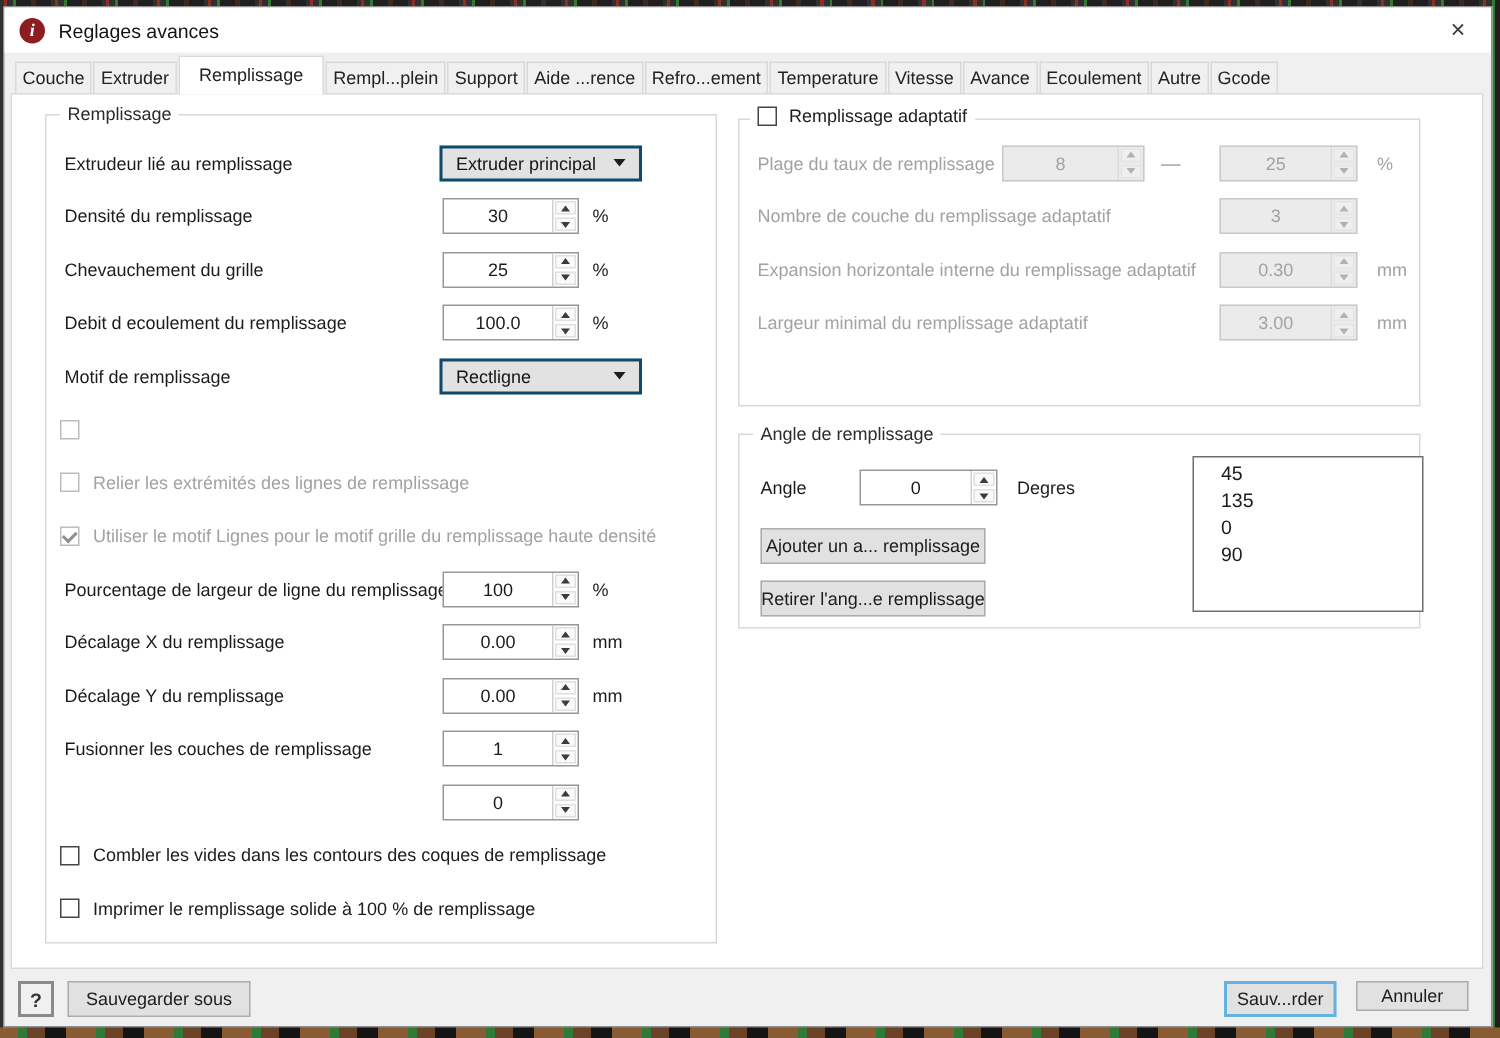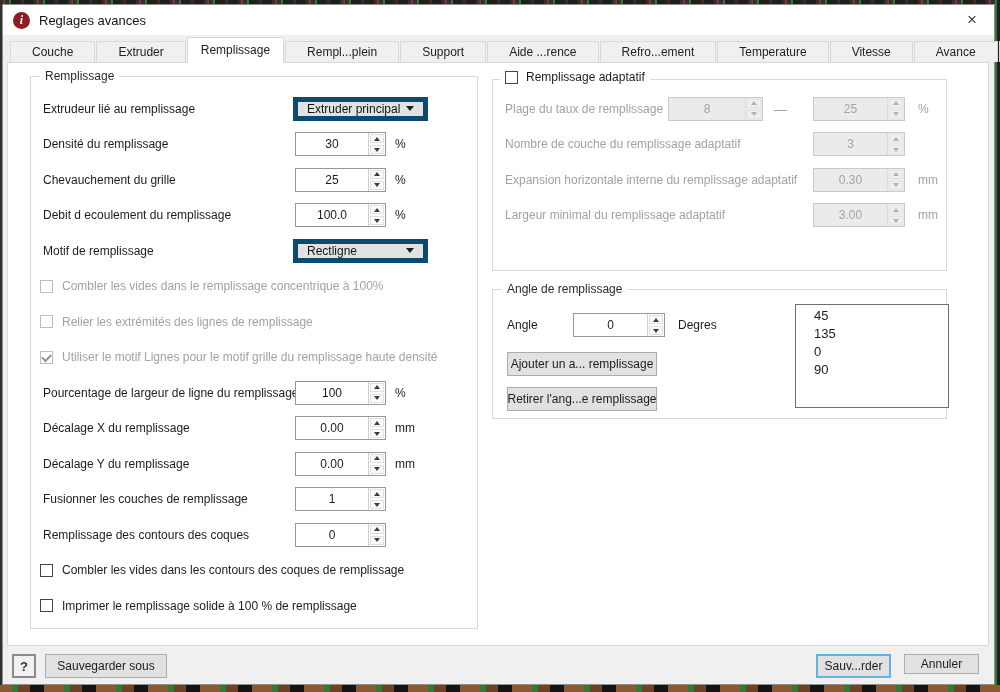--- a/index.html
+++ b/index.html
@@ -29,21 +29,21 @@
     color:#fff; display:flex; align-items:center; justify-content:center;
     font-family:"Liberation Serif",serif; font-weight:bold; font-size:12px; font-style:italic;
   }
   .title-text { margin-left:9px; font-size:13px; color:#141414; }
   .close-btn { margin-left:auto; width:44px; height:30px; display:flex; align-items:center; justify-content:center; font-size:17px; color:#3c3c3c; }
   
   .tabbar { position:relative; z-index:3; display:flex; align-items:flex-end; padding-left:7px; height:27px; }
   .tab {
     font-size:12px; color:#222; background:#f0f0f0;
     border:1px solid #d9d9d9; border-bottom:none;
-    padding:3px 21px 4px; margin-right:1px; white-space:nowrap;
+    padding:3px 4px 4px; margin-right:1px; white-space:nowrap;
     height:21px; display:flex; align-items:center;
   }
   .tab.active {
     background:#fff; height:26px; padding:4px 13px 6px;
     margin-bottom:-1px; position:relative; z-index:4;
   }
   
   .panel {
     position:absolute; left:4px; right:5px; top:57px; bottom:38px;
     background:#ffffff; border:1px solid #d9d9d9; z-index:1;
@@ -88,21 +88,21 @@
   .spin.disabled .val { color:#a2a2a2; }
   .spin.disabled .btns { border-left-color:#dcdcdc; }
   .spin.disabled .sbtn { background:#efefef; border-color:#e4e4e4; }
   .spin.disabled .tri-up { border-bottom-color:#b2b2b2; }
   .spin.disabled .tri-dn { border-top-color:#b2b2b2; }
   .unit { position:absolute; left:364px; top:50%; transform:translateY(-50%); font-size:12px; color:#1c1c1c; }
   .unit.dis { color:#a2a2a2; }
   
   .dd {
     position:absolute; left:262px; top:50%; transform:translateY(-50%);
-    width:135px; height:24px; background:#e2e2e2; border:5px solid #0c4a6e;
+    width:135px; height:24px; background:#e2e2e2; border:2px solid #0c4a6e;
     display:flex; align-items:center; padding:0 9px; font-size:12px; color:#141414;
   }
   .dd .caret { margin-left:auto; width:0; height:0; border-left:4px solid transparent; border-right:4px solid transparent; border-top:5px solid #1d1d1d; }
   
   .adaptive .spin { left:320px; width:92px; }
   .adaptive .spin.rng-min { left:175px; width:95px; }
   .adaptive .unit { left:425px; }
   .adaptive .dash { position:absolute; left:281px; top:50%; transform:translateY(-50%); font-size:13px; color:#9a9a9a; }
   
   .angle-lbl { position:absolute; left:14px; top:35px; transform:translateY(-50%); font-size:12px; color:#1c1c1c; }
@@ -220,21 +220,20 @@
         <div class="row">
           <span class="lbl">Motif de remplissage</span>
           <div class="dd">
             <span>Rectligne</span>
             <span class="caret"></span>
           </div>
         </div>
 
         <div class="cbrow">
           <span class="cb dis"></span>
-          <span class="cblbl dis">Combler les vides dans le remplissage concentrique à 100%</span>
         </div>
 
         <div class="cbrow">
           <span class="cb dis"></span>
           <span class="cblbl dis">Relier les extrémités des lignes de remplissage</span>
         </div>
 
         <div class="cbrow">
           <span class="cb dis checked"></span>
           <span class="cblbl dis">Utiliser le motif Lignes pour le motif grille du remplissage haute densité</span>
@@ -297,21 +296,20 @@
                     <i class="tri-up"></i>
                   </span>
                   <span class="sbtn">
                     <i class="tri-dn"></i>
                   </span>
                 </span>
           </div>
         </div>
 
         <div class="row">
-          <span class="lbl">Remplissage des contours des coques</span>
           <div class="spin">
             <span class="val">0</span>
             <span class="btns">
                   <span class="sbtn">
                     <i class="tri-up"></i>
                   </span>
                   <span class="sbtn">
                     <i class="tri-dn"></i>
                   </span>
                 </span>

